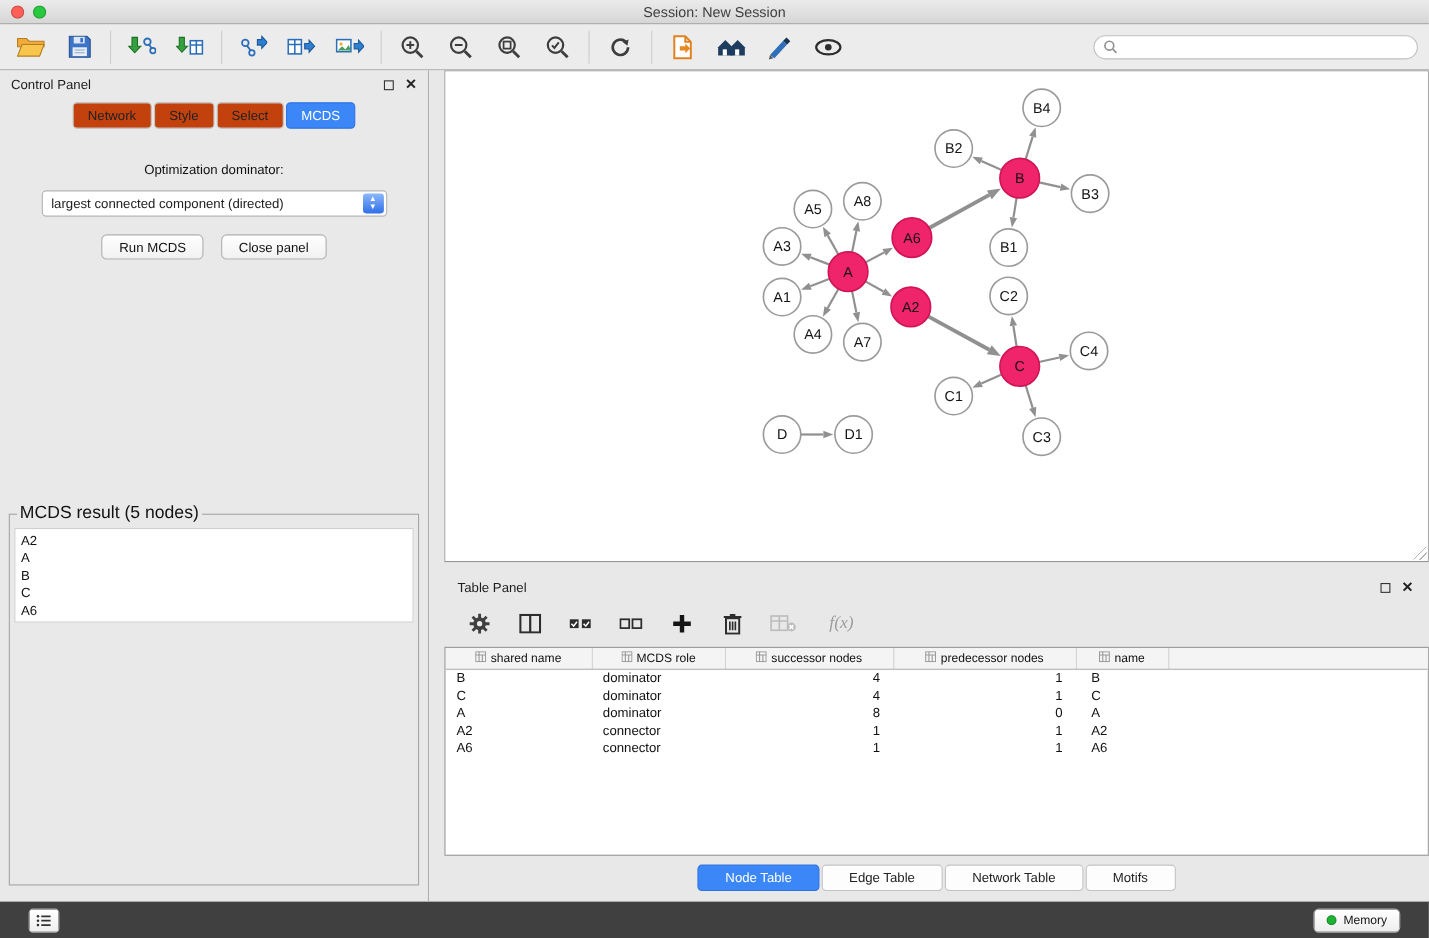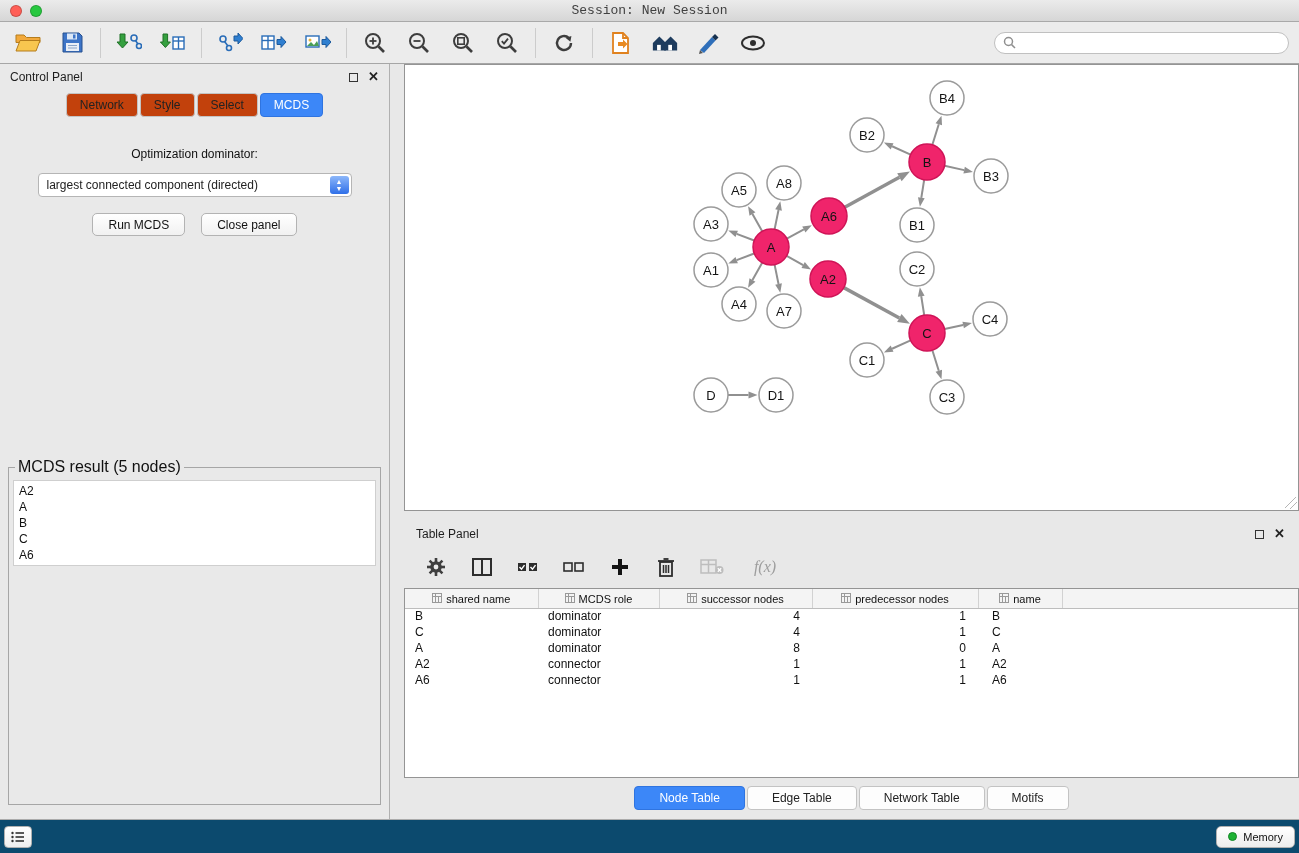--- a/index.html
+++ b/index.html
@@ -1,20 +1,20 @@
 <!DOCTYPE html>
 <html><head>
 <meta charset="utf-8">
 <style>
   * { box-sizing: border-box; margin: 0; padding: 0; }
   html,body { width:1299px; height:853px; overflow:hidden; }
   body { font-family:"Liberation Sans", sans-serif; background:#e8e8e8; position:relative; font-size:12px; color:#222; }
 
   
-  .titlebar { height:22px; background:linear-gradient(#ebebeb,#d6d6d6); border-bottom:1px solid #a9a9a9; display:flex; align-items:center; position:relative;font-family:Liberation Mono, monospace; }
+  .titlebar { height:22px; background:linear-gradient(#ebebeb,#d6d6d6); border-bottom:1px solid #a9a9a9; display:flex; align-items:center; position:relative; }
   .traffic { display:flex; gap:8px; margin-left:10px; z-index:2; }
   .light { width:12px; height:12px; border-radius:50%; border:0.5px solid rgba(0,0,0,.2); }
   .red { background:#ff5f57; } .yellow { background:#febc2e; } .green { background:#28c840; }
   .titlebar-title { position:absolute; left:0; right:0; text-align:center; font-size:13px; color:#3f3f3f; }
 
   
   .main-toolbar { height:42px; background:#ececec; border-bottom:1px solid #a6a6a6; display:flex; align-items:center; padding:0 10px; }
   .tb-group { display:flex; align-items:center; gap:16px; padding:0 14px; }
   .tb-sep { width:1px; height:30px; background:#cccccc; }
   .tb-btn { width:28px; height:28px; display:flex; align-items:center; justify-content:center; cursor:default; }
@@ -67,21 +67,21 @@
   table.data td { font-size:12px; height:16px; white-space:nowrap; overflow:hidden; color:#111; }
   td.c0 { padding-left:10px; } td.c1 { padding-left:10px; }
   td.c2, td.c3 { text-align:right; padding-right:12px; }
   td.c4 { padding-left:14px; }
   .sort-ic { display:inline-block; vertical-align:middle; margin-right:4px; }
   .bottom-tabs { display:flex; justify-content:center; gap:2px; margin-top:8px; }
   .bt-tab { font-size:12px; padding:4px 24px; background:#fdfdfd; border:1px solid #c3c3c3; border-radius:4px; color:#222; }
   .bt-tab.active { background:#3c87f8; border-color:#2f74e0; color:#fff; }
 
   
-  .statusbar { height:34px; border-top:1px solid #ababab; background:#0c4a6e; display:flex; align-items:center; padding:0 4px; }
+  .statusbar { height:34px; border-top:1px solid #ababab; background:#404040; display:flex; align-items:center; padding:0 26px; }
   .list-btn { width:28px; height:22px; border:1px solid #b0b0b0; border-radius:4px; background:linear-gradient(#fff,#efefef); display:flex; align-items:center; justify-content:center; }
   .memory-btn { margin-left:auto; height:22px; border:1px solid #b0b0b0; border-radius:5px; background:linear-gradient(#fff,#ededed); display:flex; align-items:center; gap:6px; padding:0 11px; font-size:11px; color:#111; }
   .mem-dot { width:9px; height:9px; border-radius:50%; background:#1db233; border:0.5px solid #128526; }
 </style>
 </head>
 <body>
 
 <div class="titlebar">
   <div class="traffic">
     <span class="light red"></span>

